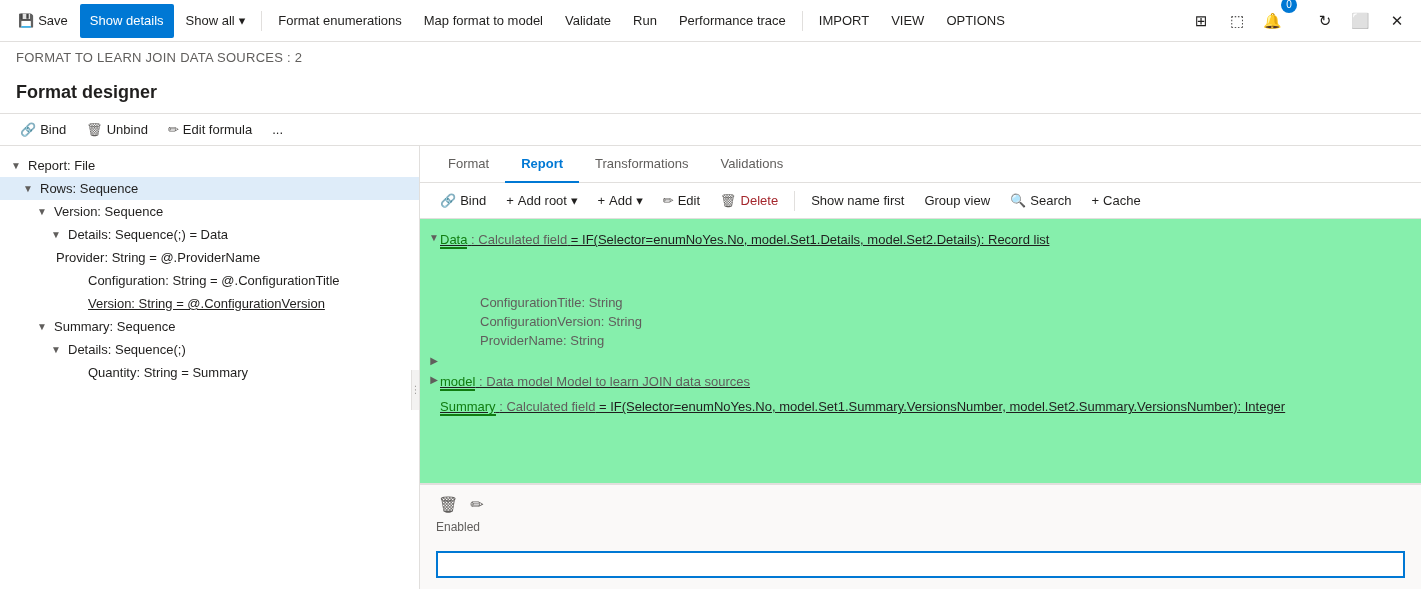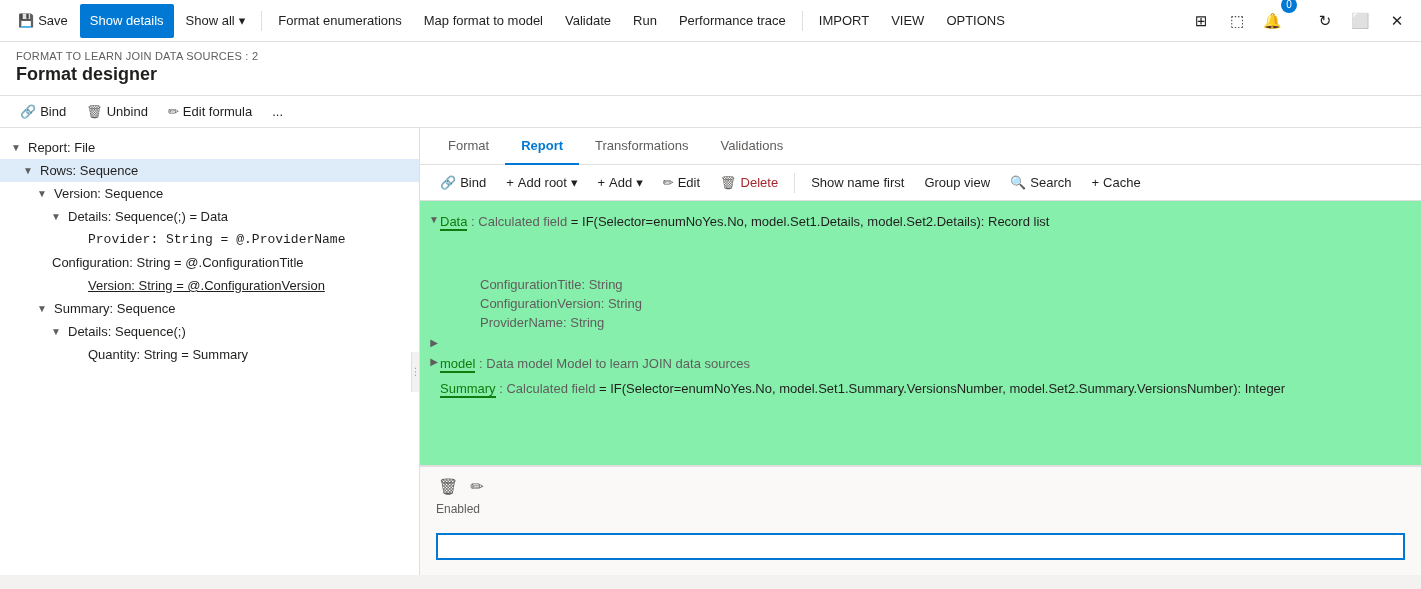--- a/index.html
+++ b/index.html
@@ -50,23 +50,23 @@
       position: relative; top: -8px; left: -8px;
     }
 
     
     .page-header {
       background: #fff;
       padding: 8px 16px 10px 16px;
       border-bottom: 1px solid #e1dfdd;
     }
     .breadcrumb {
-      font-size: 11px;
+      font-size: 13px;
       color: #605e5c;
-      margin-bottom: 2px;
+      margin-bottom: 17px;
       text-transform: uppercase;
       letter-spacing: 0.02em;
     }
     .page-title {
       font-size: 18px;
       font-weight: 600;
       color: #201f1e;
     }
 
     
@@ -180,21 +180,21 @@
     }
     .mapping-item {
       display: flex;
       align-items: flex-start;
       padding: 3px 12px 3px 0;
       cursor: pointer;
       font-size: 13px;
     }
     .mapping-item.selected { background: #cce4f6; }
     .mapping-toggle { width: 20px; text-align: center; font-size: 10px; color: #605e5c; flex-shrink: 0; padding-top: 2px; }
-    .mapping-content { flex: 1; }
+    .mapping-content { flex: 1; text-decoration: underline; }
     .mapping-text { line-height: 1.5; }
     .mapping-text .field-name { color: #107c10; font-weight: 500; }
     .mapping-text .calc-type { color: #605e5c; }
     .mapping-text .formula { color: #201f1e; }
     .mapping-sub-item {
       padding: 2px 12px 2px 52px;
       font-size: 13px;
       color: #605e5c;
       cursor: pointer;
     }
@@ -322,25 +322,25 @@
       <span class="tree-label">Rows: Sequence</span>
     </div>
     <div class="tree-item" style="padding-left:34px;">
       <span class="tree-toggle">▼</span>
       <span class="tree-label">Version: Sequence</span>
     </div>
     <div class="tree-item" style="padding-left:48px;">
       <span class="tree-toggle">▼</span>
       <span class="tree-label">Details: Sequence(;) = Data</span>
     </div>
-    <div class="tree-item" style="padding-left:68px;font-family:Liberation Mono, monospace;">
+    <div class="tree-item" style="padding-left:36px;">
       <span class="tree-toggle"></span>
       <span class="tree-label">Provider: String = @.ProviderName</span>
     </div>
-    <div class="tree-item" style="padding-left:32px;align-items:flex-end;">
+    <div class="tree-item" style="padding-left:68px;align-items:flex-end;">
       <span class="tree-toggle"></span>
       <span class="tree-label">Configuration: String = @.ConfigurationTitle</span>
     </div>
     <div class="tree-item" style="padding-left:68px;text-decoration:underline;">
       <span class="tree-toggle"></span>
       <span class="tree-label">Version: String = @.ConfigurationVersion</span>
     </div>
     <div class="tree-item" style="padding-left:34px;">
       <span class="tree-toggle">▼</span>
       <span class="tree-label">Summary: Sequence</span>

